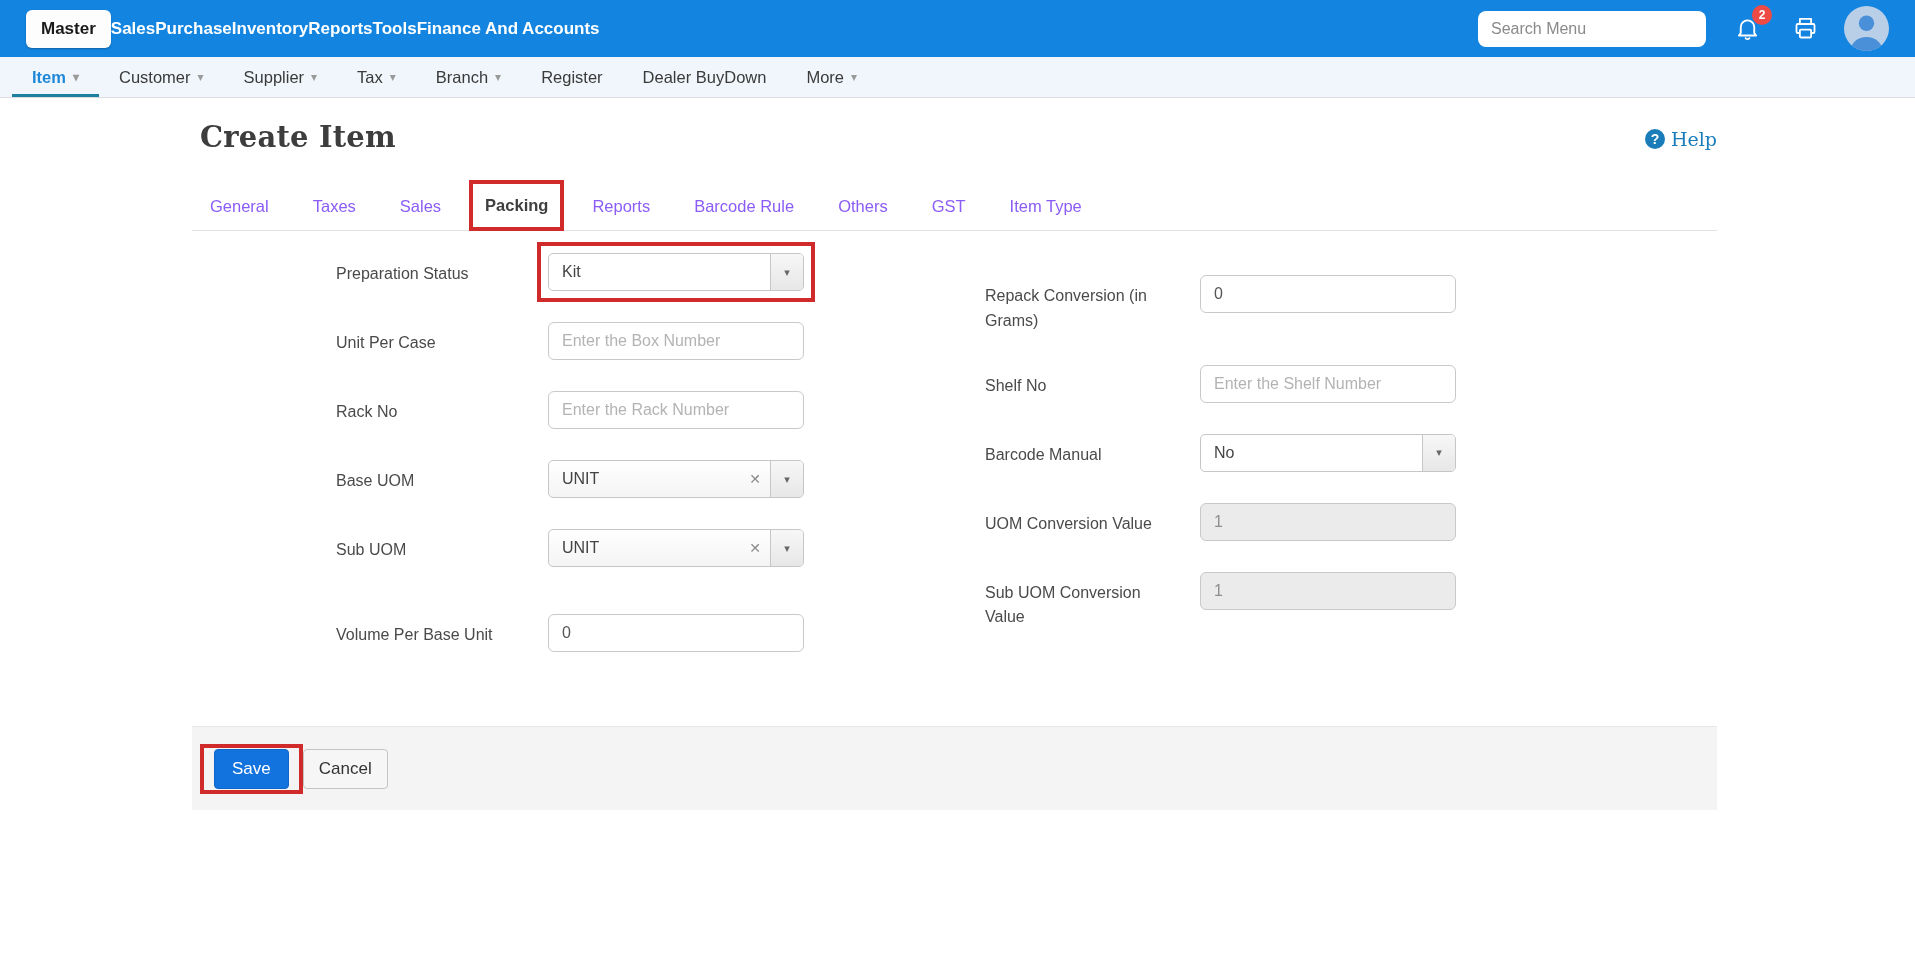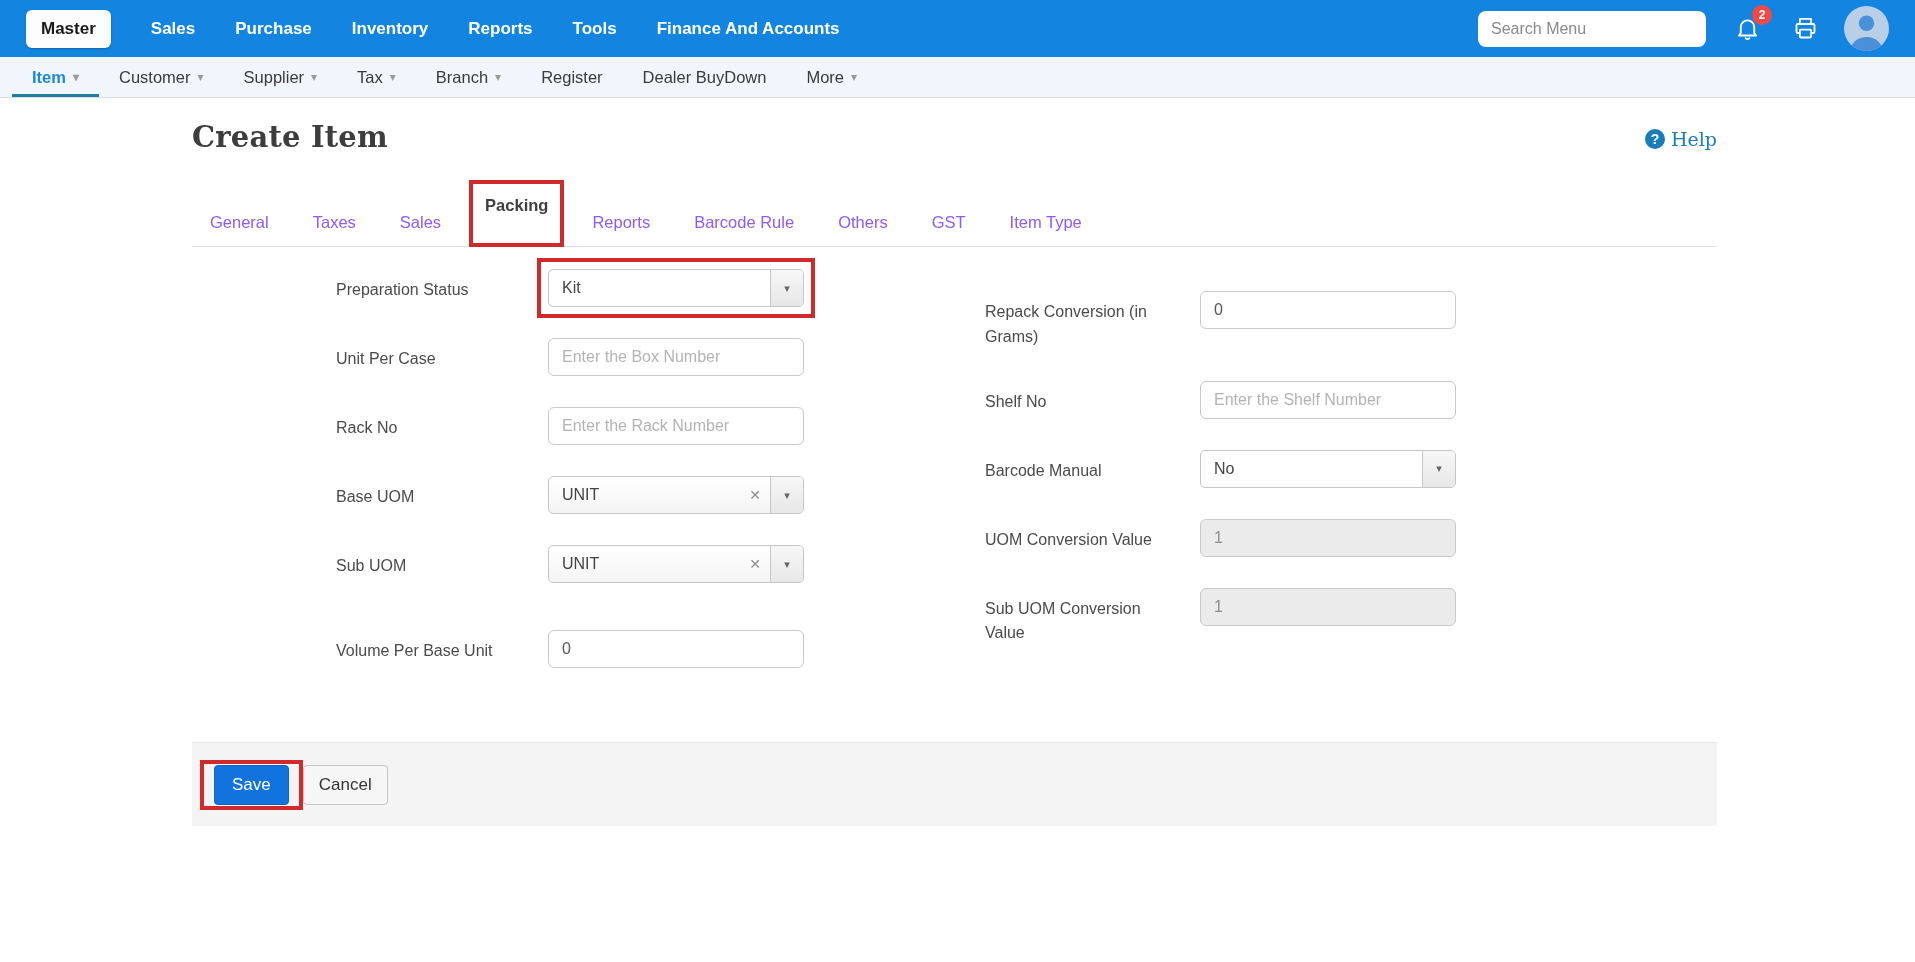--- a/index.html
+++ b/index.html
@@ -2,50 +2,50 @@
 <html><head>
 <meta charset="utf-8">
 <style>
   * { margin:0; padding:0; box-sizing:border-box; }
   html,body { background:#ffffff; }
   body { font-family:"Liberation Sans", sans-serif; }
   .app { position:relative; width:1915px; height:962px; background:#fff; overflow:hidden; }
 
   
   .topnav { display:flex; align-items:center; height:57px; background:#1385e0; padding:0 26px; }
-  .topnav-items { display:flex; align-items:center; gap:40px; }
+  .topnav-items { display:flex; align-items:center; }
   .topnav-item { color:#ffffff; font-weight:bold; font-size:17px; cursor:pointer; white-space:nowrap; }
   .topnav-item.master { background:#fdfdfd; color:#1a1a1a; padding:9px 15px; border-radius:6px; box-shadow:0 1px 2px rgba(0,0,0,.25); }
   .topnav-spacer { flex:1; }
   .search-input { width:228px; height:36px; border:none; border-radius:8px; padding:0 13px; font-size:16px; color:#0c4a6e; outline:none; font-family:"Liberation Sans", sans-serif; }
   .search-input::placeholder { color:#8a8a8a; }
   .nav-icon { position:relative; width:34px; height:34px; margin-left:24px; display:flex; align-items:center; justify-content:center; cursor:pointer; }
   .nav-icon svg { display:block; }
   .badge { position:absolute; top:-7px; right:-8px; min-width:20px; height:20px; border-radius:10px; background:#ef4b46; color:#fff; font-size:12px; font-weight:bold; display:flex; align-items:center; justify-content:center; padding:0 5px; }
   .avatar { width:45px; height:45px; border-radius:50%; background:#b9cfe8; margin-left:22px; overflow:hidden; display:flex; align-items:flex-end; justify-content:center; cursor:pointer; }
 
   
   .subnav { display:flex; align-items:stretch; height:41px; background:#f0f6fb; border-bottom:1px solid #dcdcdc; padding:0 12px; }
   .subnav-item { display:flex; align-items:center; padding:0 20px; font-size:16.5px; color:#3a3a3a; cursor:pointer; white-space:nowrap; }
   .subnav-item .caret { color:#9a9a9a; font-size:12px; margin-left:7px; }
   .subnav-item.active { color:#1d87d8; font-weight:bold; box-shadow:inset 0 -3px 0 #1e7f9f; }
 
   
   .content { padding:0 198px 0 192px; }
-  .page-header { display:flex; justify-content:space-between; align-items:flex-start; padding-top:22px; }
+  .page-header { display:flex; justify-content:space-between; align-items:flex-start; padding-top:22px;margin-left:8px; }
   .page-title { font-family:"DejaVu Serif", serif; font-size:29px; font-weight:600; color:#3d3d3d; letter-spacing:.2px; }
   .help-link { display:flex; align-items:center; gap:6px; color:#1b7cba; font-family:"DejaVu Serif", serif; font-size:19px; cursor:pointer; margin-top:8px; }
   .help-q { width:20px; height:20px; border-radius:50%; background:#1b7cba; color:#fff; font-family:"Liberation Sans", sans-serif; font-size:14px; font-weight:bold; display:flex; align-items:center; justify-content:center; }
 
   
   .tabs { display:flex; align-items:flex-end; gap:40px; margin-top:36px; border-bottom:1px solid #e2e2e2; padding:0 0 0 16px; }
   .tab { font-size:16.5px; color:#8b5cf6; padding:6px 2px 14px; cursor:pointer; white-space:nowrap; }
   .tab.active { color:#3f3f3f; font-weight:bold; }
   .red-box { display:inline-block; border:4px solid #d02a2a; }
-  .red-box.tab-box { padding:6px 10px 24px; margin:-10px -14px -1px;text-align:center; }
+  .red-box.tab-box { padding:6px 10px 8px; margin:-10px -14px -1px;text-align:center; }
   .red-box.tab-box .tab { padding-bottom:4px; }
 
   
   .form-area { display:flex; align-items:center; padding:22px 0 0 144px; }
   .form-col { display:flex; flex-direction:column; }
   .form-col.right { margin-left:181px; }
   .form-row { display:flex; align-items:flex-start; margin-bottom:31px; }
   .form-row.gap-top { margin-top:16px; }
   .f-label { width:212px; padding:9px 24px 0 0; font-size:16px; color:#4a4a4a; line-height:1.55; }
   .form-col.right .f-label { width:215px; }

